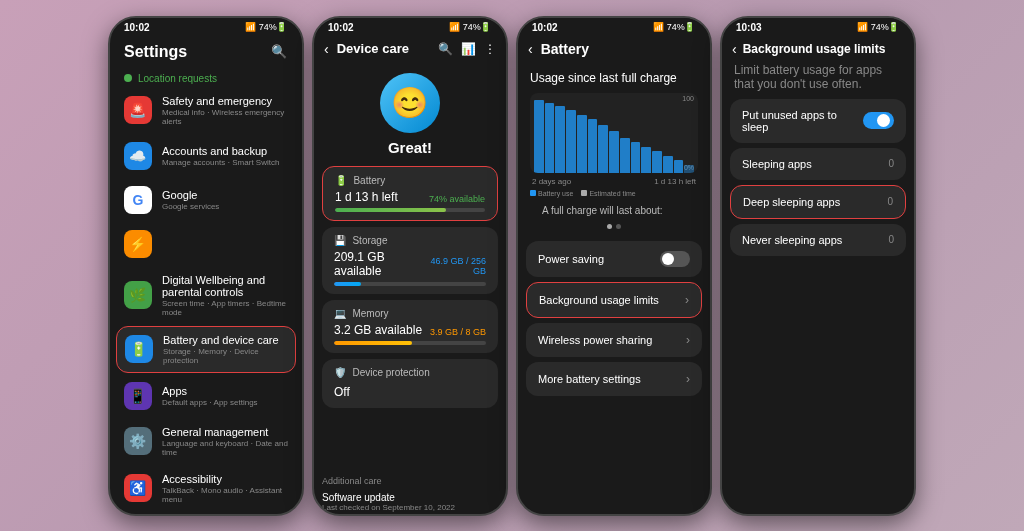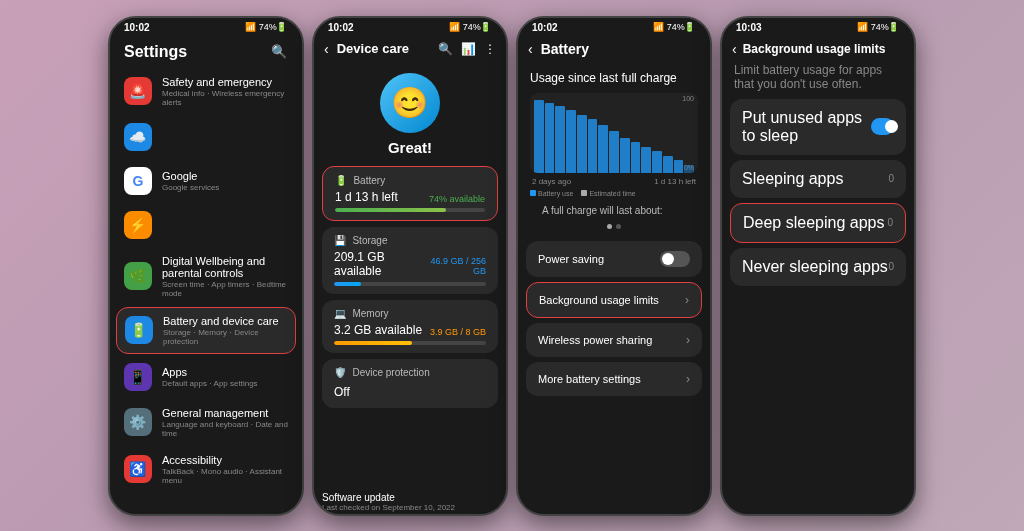--- a/index.html
+++ b/index.html
@@ -257,21 +257,21 @@
     .bul-item {
       background: #2a2a2a;
       border-radius: 12px;
       padding: 10px 12px;
       margin-bottom: 5px;
       display: flex;
       align-items: center;
       justify-content: space-between;
     }
     .bul-item.highlighted { border: 1.5px solid #e04040; }
-    .bul-item-text { font-size: 16px; color: #fff; }
+    .bul-item-text { font-size: 11px; color: #fff; }
     .bul-item-count { font-size: 10px; color: #888; }
     .toggle-on {
       width: 32px;
       height: 17px;
       background: #2196F3;
       border-radius: 9px;
       position: relative;
     }
     .toggle-on .toggle-knob {
       position: absolute;
@@ -294,30 +294,38 @@
   <div class="phone">
     <div class="status-bar">
       <span class="time">10:02</span>
       <span class="status-icons">📶 74%🔋</span>
     </div>
     <div class="screen-content">
       <div class="settings-header">
         <h1>Settings</h1>
         <span class="search-icon">🔍</span>
       </div>
+      <div class="location-bar">
+        <span class="location-dot"></span>
+        <span>Location requests</span>
+      </div>
       <div class="settings-list">
         <div class="settings-item">
           <div class="settings-item-icon" style="background:#e53935;">🚨</div>
           <div class="settings-item-text">
             <div class="settings-item-title">Safety and emergency</div>
             <div class="settings-item-sub">Medical info · Wireless emergency alerts</div>
           </div>
         </div>
         <div class="settings-item">
           <div class="settings-item-icon" style="background:#1e88e5;">☁️</div>
+          <div class="settings-item-text">
+            <div class="settings-item-title">Accounts and backup</div>
+            <div class="settings-item-sub">Manage accounts · Smart Switch</div>
+          </div>
         </div>
         <div class="settings-item">
           <div class="settings-item-icon" style="background:#fff; color:#4285F4; font-weight:700;">G</div>
           <div class="settings-item-text">
             <div class="settings-item-title">Google</div>
             <div class="settings-item-sub">Google services</div>
           </div>
         </div>
         <div class="settings-item">
           <div class="settings-item-icon" style="background:#fb8c00;">⚡</div>
@@ -421,20 +429,21 @@
           </div>
         </div>
         <div class="care-item">
           <div class="care-item-header">
             <span>🛡️</span>
             <span>Device protection</span>
           </div>
           <span class="care-item-value">Off</span>
         </div>
       </div>
+      <div class="additional-care">Additional care</div>
       <div class="soft-update">
         <div>Software update</div>
         <div class="soft-update-sub">Last checked on September 10, 2022</div>
       </div>
     </div>
   </div>
 
   <div class="phone">
     <div class="status-bar">
       <span class="time">10:02</span>

